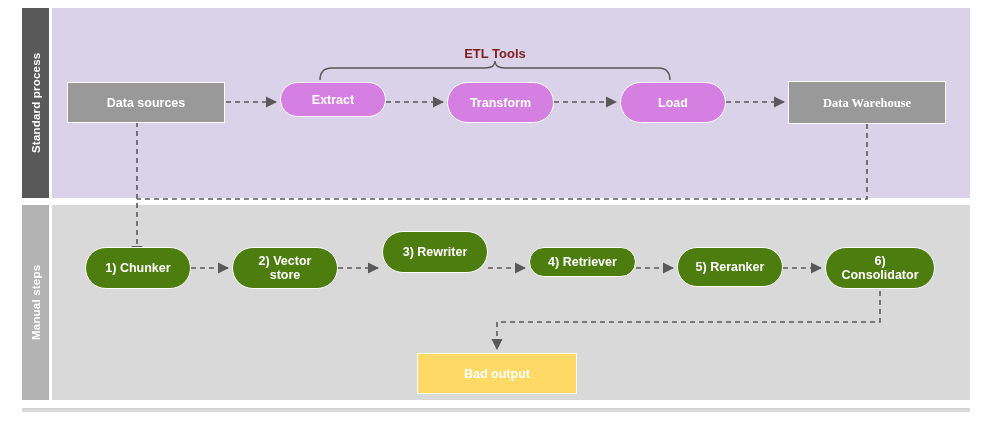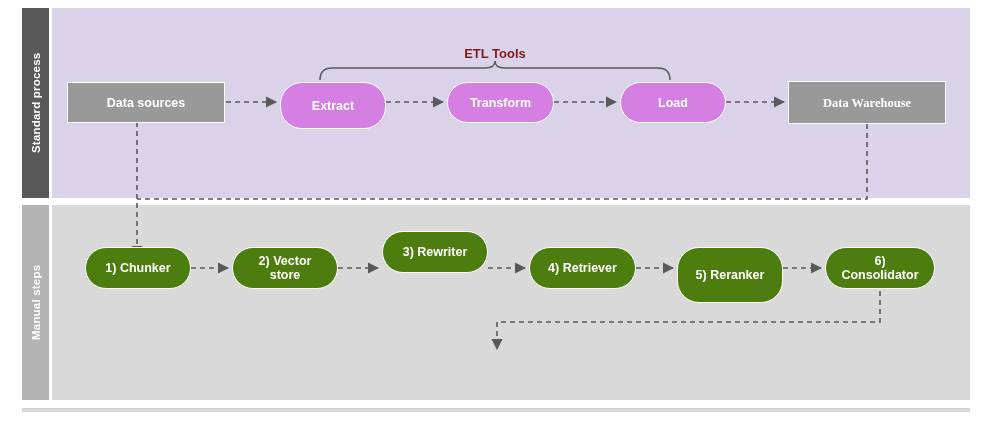--- a/index.html
+++ b/index.html
@@ -109,21 +109,21 @@
     </g>
   </svg>
 
   <div id="etl-label">
     <span>ETL Tools</span>
   </div>
 
   <div class="node rect-gray" style="left:67px;top:82px;width:158px;height:41px;align-items:center;">
     <span>Data sources</span>
   </div>
-  <div class="node pill-purple" style="left:280px;top:82px;width:106px;height:47px;">
+  <div class="node pill-purple" style="left:280px;top:82px;width:106px;height:35px;">
     <span>Extract</span>
   </div>
   <div class="node pill-purple" style="left:620px;top:82px;width:106px;height:41px;">
     <span>Load</span>
   </div>
   <div class="node pill-purple" style="left:447px;top:82px;width:107px;height:41px;">
     <span>Transform</span>
   </div>
   <div class="node rect-gray" style="left:788px;top:81px;width:158px;height:43px;font-family:Liberation Serif, serif;">
     <span>Data Warehouse</span>
@@ -131,23 +131,26 @@
 
   <div class="node pill-gray" style="left:85px;top:247px;width:106px;height:42px;">
     <span>1) Chunker</span>
   </div>
   <div class="node pill-gray" style="left:232px;top:247px;width:106px;height:42px;padding:0 16px;">
     <span>2) Vector store</span>
   </div>
   <div class="node pill-gray" style="left:382px;top:231px;width:106px;height:42px;">
     <span>3) Rewriter</span>
   </div>
-  <div class="node pill-gray" style="left:529px;top:247px;width:107px;height:42px;">
+  <div class="node pill-gray" style="left:529px;top:247px;width:107px;height:30px;">
     <span>4) Retriever</span>
   </div>
-  <div class="node pill-gray" style="left:677px;top:247px;width:106px;height:56px;">
+  <div class="node pill-gray" style="left:677px;top:247px;width:106px;height:40px;">
     <span>5) Reranker</span>
   </div>
   <div class="node pill-gray" style="left:825px;top:247px;width:110px;height:42px;padding:16px 10px;">
     <span>6) Consolidator</span>
   </div>
+  <div class="node rect-yellow" style="left:417px;top:353px;width:160px;height:41px;">
+    <span>Bad output</span>
+  </div>
 
 </div>
 
 </body></html>

